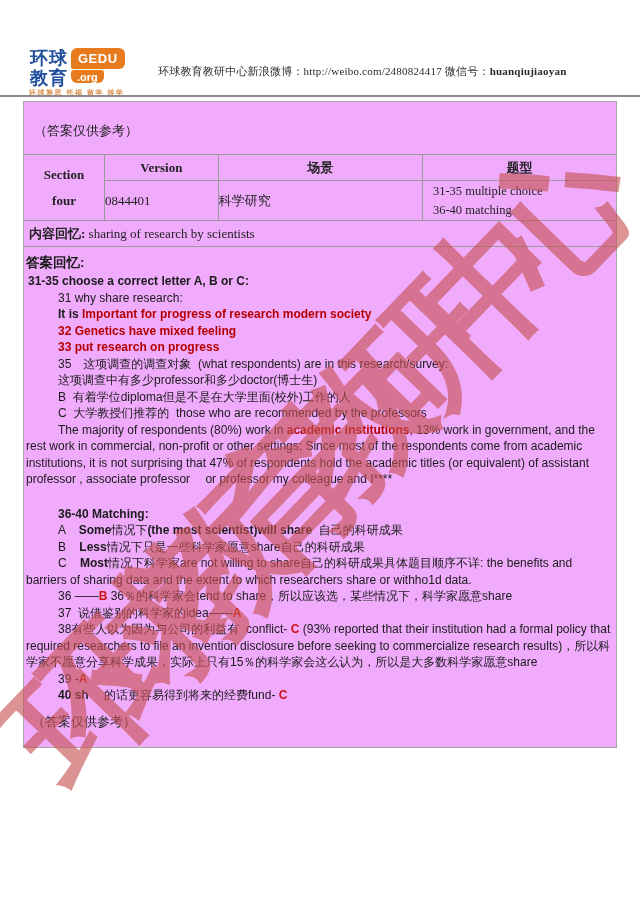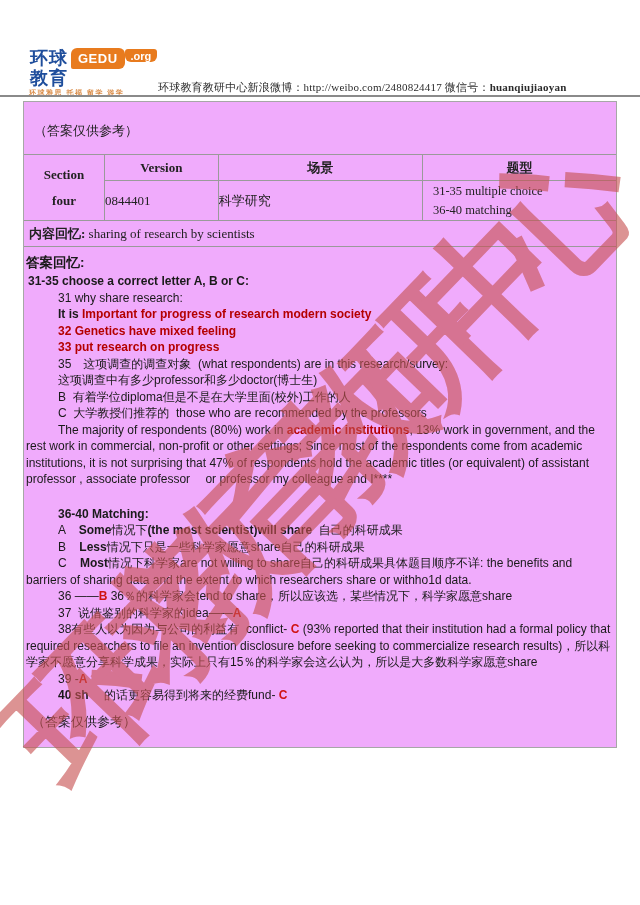--- a/index.html
+++ b/index.html
@@ -6,28 +6,28 @@
   html,body { background:#ffffff; }
   .page {
     position:relative; width:640px; height:905px; margin:0 auto;
     background:#ffffff; overflow:hidden;
     font-family:"Liberation Sans", sans-serif; color:#1a1a1a;
   }
 
   
   .logo { position:absolute; left:30px; top:48px; display:flex; align-items:flex-start; }
   .logo-cn { font-weight:bold; color:#1f4e9c; font-size:18px; line-height:20px; letter-spacing:1px; }
-  .logo-badges { margin-left:3px; display:flex; align-items:flex-start; }
+  .logo-badges { margin-left:3px; display:flex; flex-direction:column; align-items:flex-start; }
   .badge-gedu { background:#e87b1e; color:#fff; font-weight:bold; font-size:13px;
                 padding:3px 7px; border-radius:6px 6px 6px 2px; letter-spacing:.5px; }
   .badge-org  { background:#e87b1e; color:#fff; font-weight:bold; font-size:11px;
                 padding:1px 6px 0; border-radius:3px 3px 6px 6px; margin-top:1px; }
   .tagline { position:absolute; left:29px; top:88px; color:#d98a45; font-size:7px;
              font-weight:bold; letter-spacing:1.5px; }
-  .hdr-text { position:absolute; left:158px; top:80px; font-family:"Liberation Serif", serif;
+  .hdr-text { position:absolute; left:158px; top:64px; font-family:"Liberation Serif", serif;
               font-size:11px; color:#2b2b2b; letter-spacing:.2px; }
   .hdr-text b { font-weight:bold; }
   .top-rule { position:absolute; left:0; top:95px; width:640px; height:2px; background:#8a8a8a; }
 
   
   .docbox { position:absolute; left:23px; top:101px; width:594px; height:647px;
             border:1px solid #a7a7a7; background:#f0abfc; }
   .note-t { margin:20px 0 0 10px; font-size:13px; color:#222; }
   .note-b { margin:9px 0 0 8px; font-size:13px; color:#222; }
 

